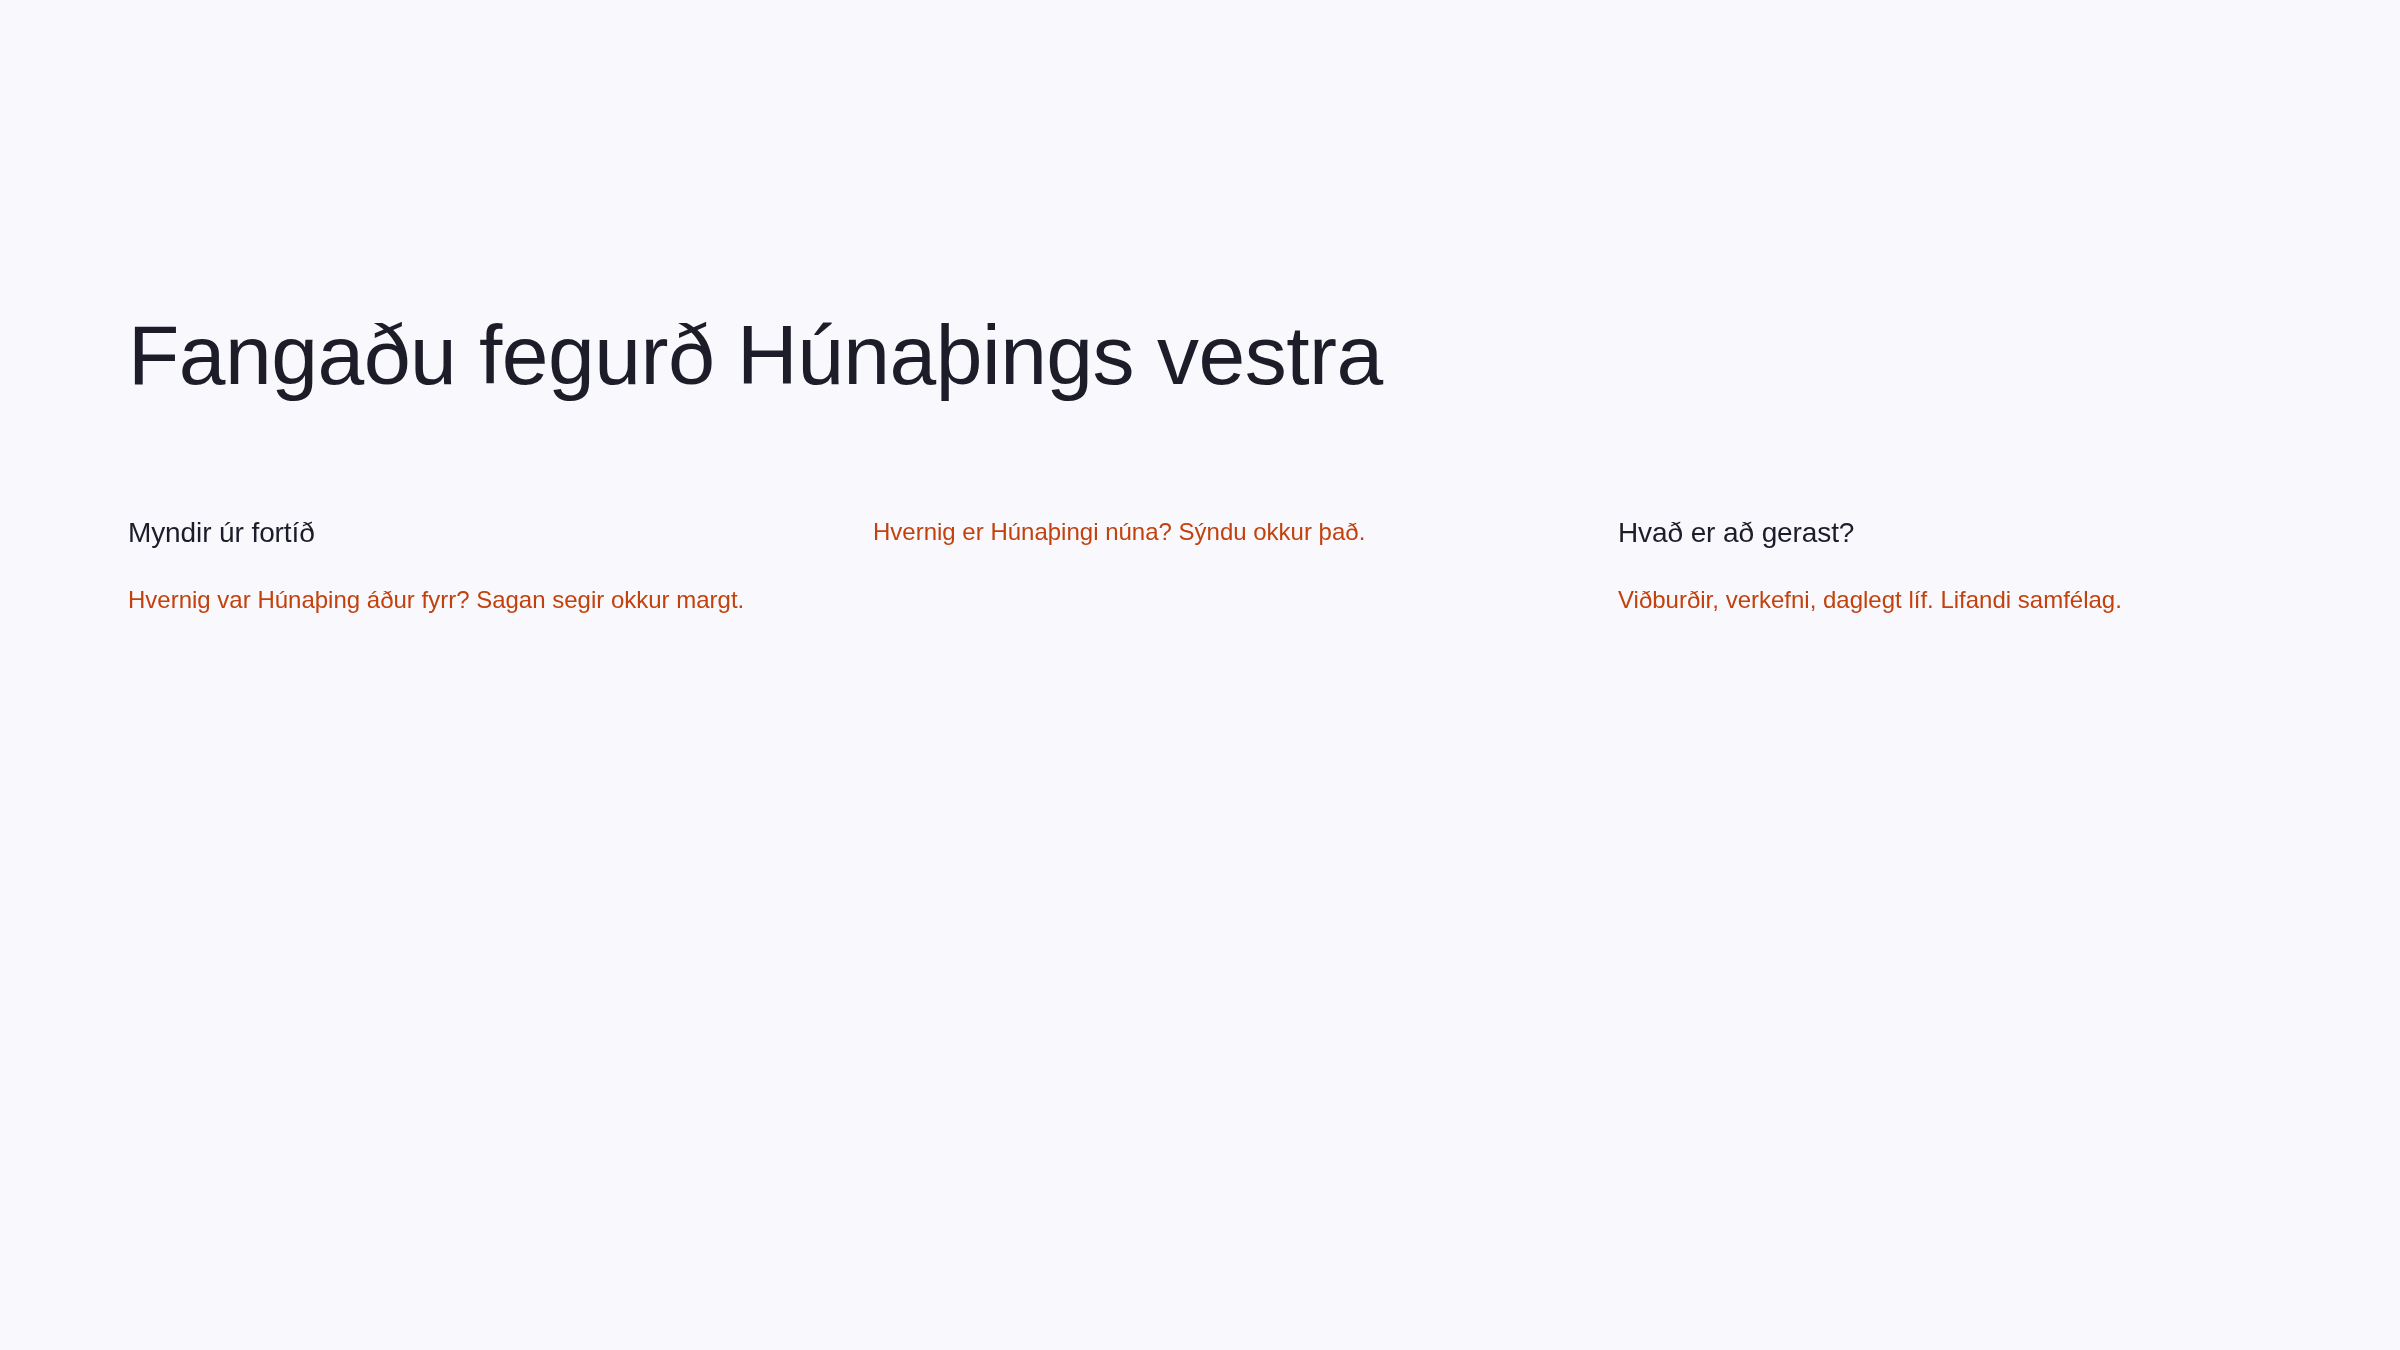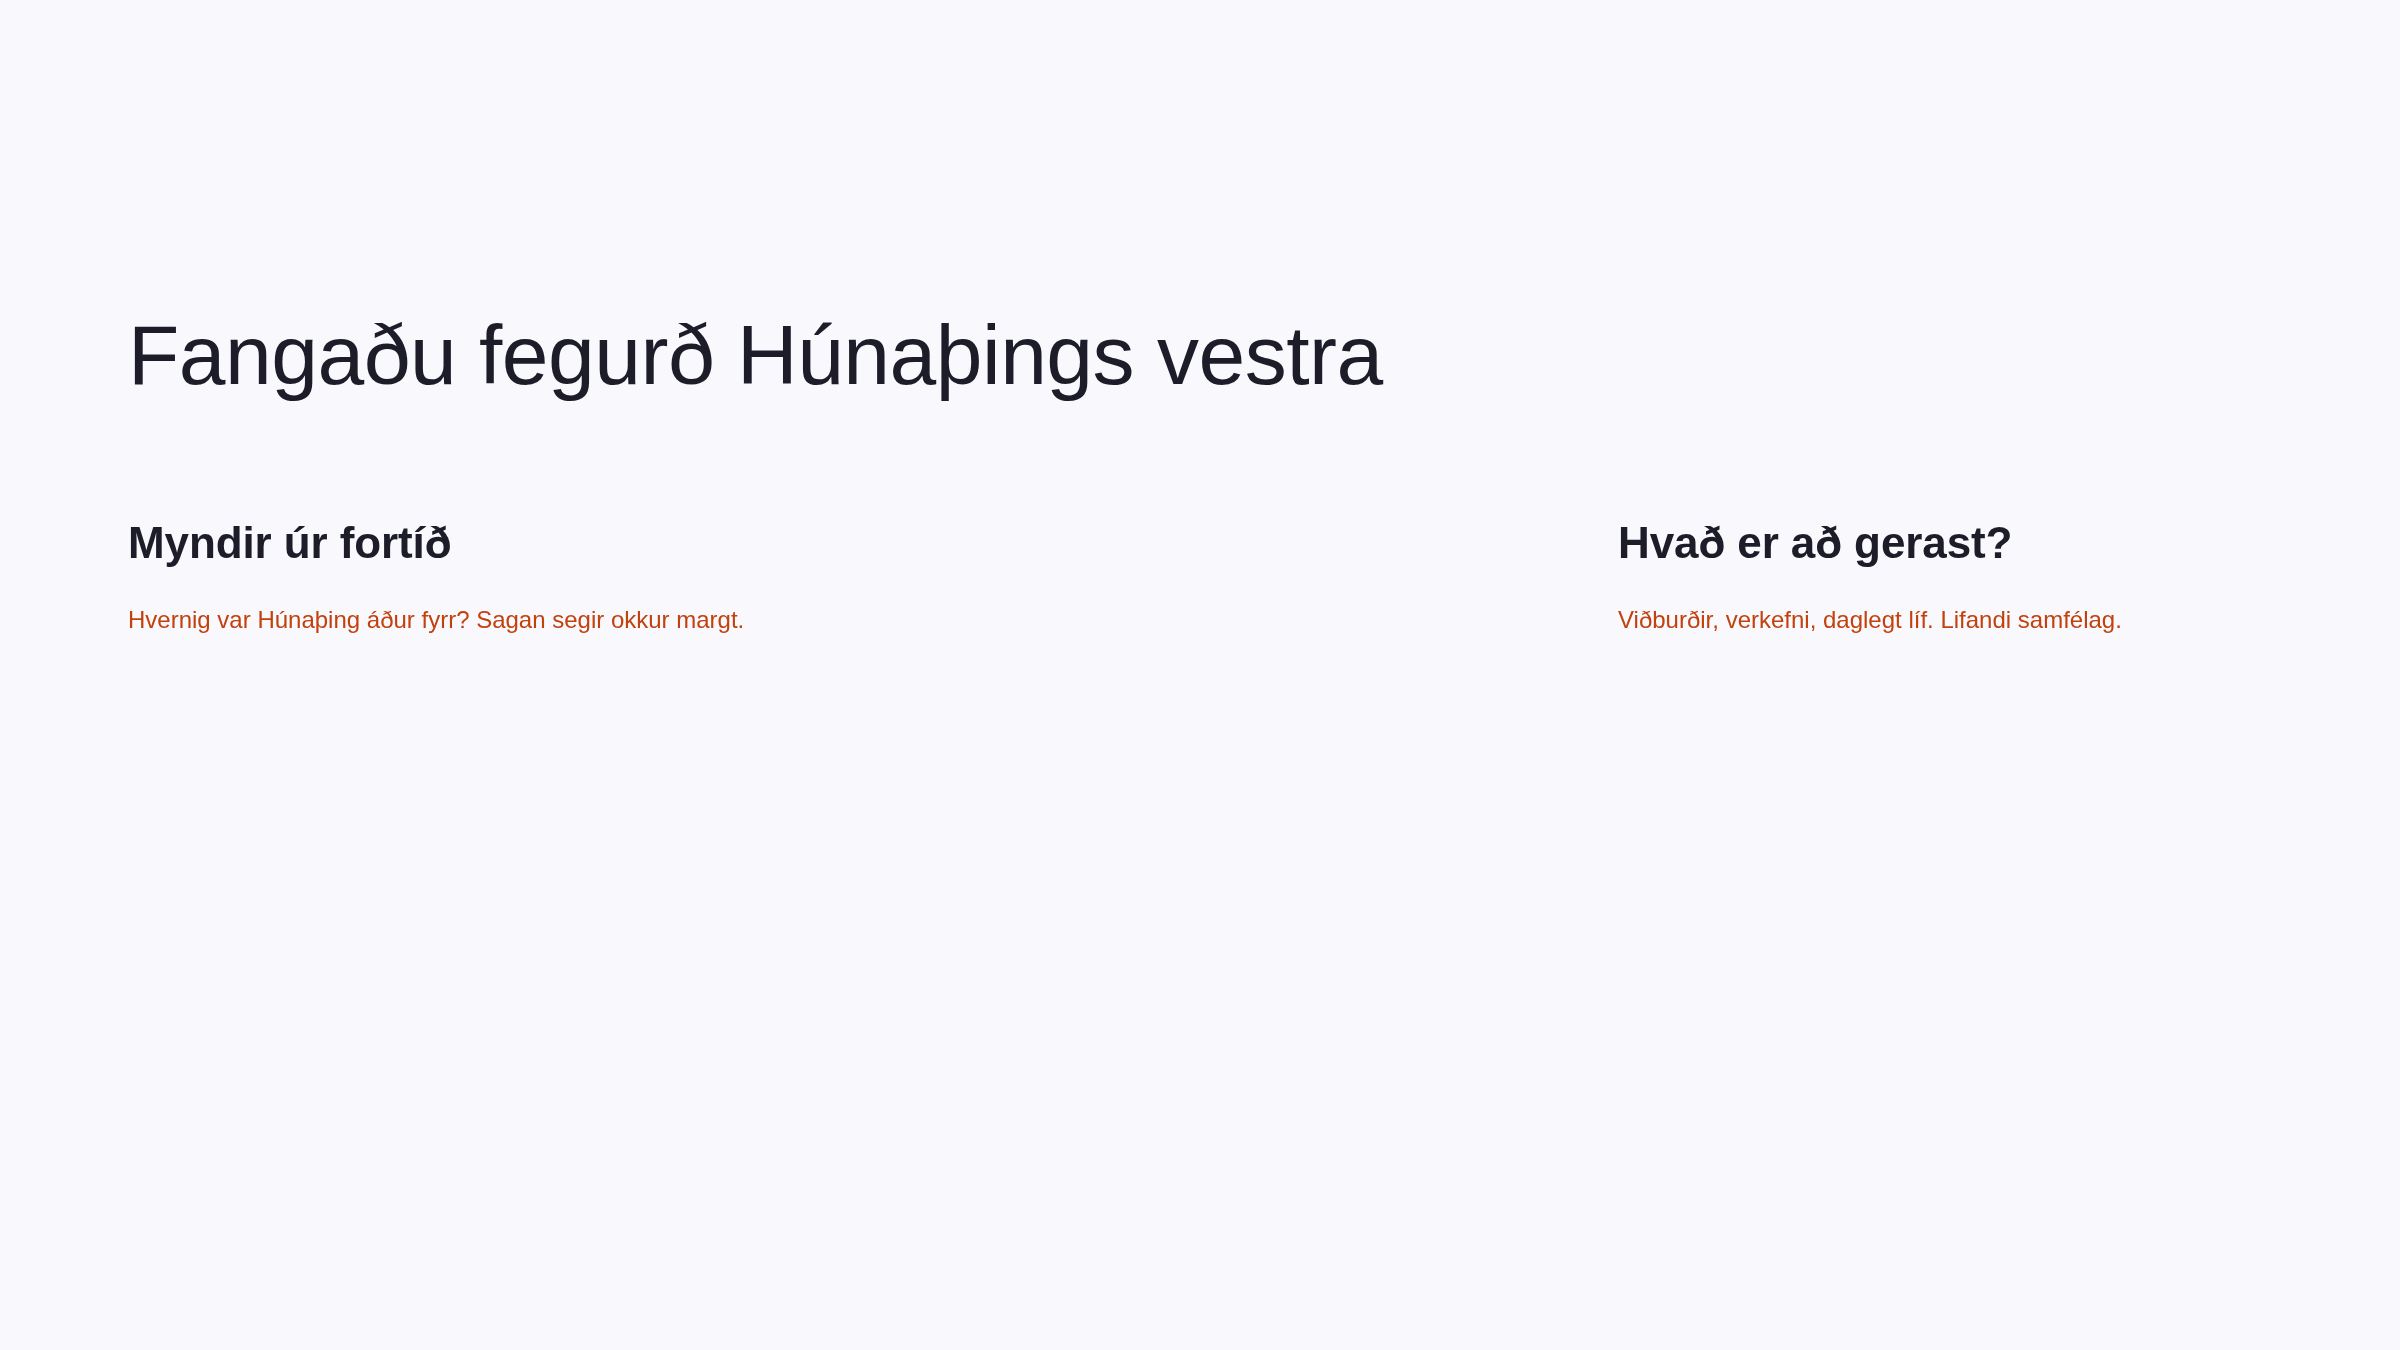--- a/index.html
+++ b/index.html
@@ -46,23 +46,23 @@
     gap: 125px;
   }
 
   .column {
     width: 620px;
     flex: 0 0 620px;
   }
 
   .section-heading {
     margin: 0 0 33px 0;
-    font-size: 44px;
+    font-size: 28px;
     line-height: 1.25;
-    font-weight: 700;
+    font-weight: 400;
     letter-spacing: -0.1px;
     color: #1d1d29;
   }
 
   .section-body {
     margin: 0;
     font-size: 24px;
     line-height: 1.38;
     font-weight: 400;
     color: #c2410c;
@@ -91,20 +91,21 @@
   <h1 class="page-title">Fangaðu fegurð Húnaþings vestra</h1>
 
   <div class="columns">
 
     <div class="column">
       <h2 class="section-heading">Myndir úr fortíð</h2>
       <p class="section-body">Hvernig var Húnaþing áður fyrr? Sagan segir okkur margt.</p>
     </div>
 
     <div class="column">
+      <p class="section-body">Hvernig er Húnaþingi núna? Sýndu okkur það.</p>
     </div>
 
     <div class="column">
       <h2 class="section-heading">Hvað er að gerast?</h2>
       <p class="section-body">Viðburðir, verkefni, daglegt líf. Lifandi samfélag.</p>
     </div>
 
   </div>
 
   <div class="wide-block">

